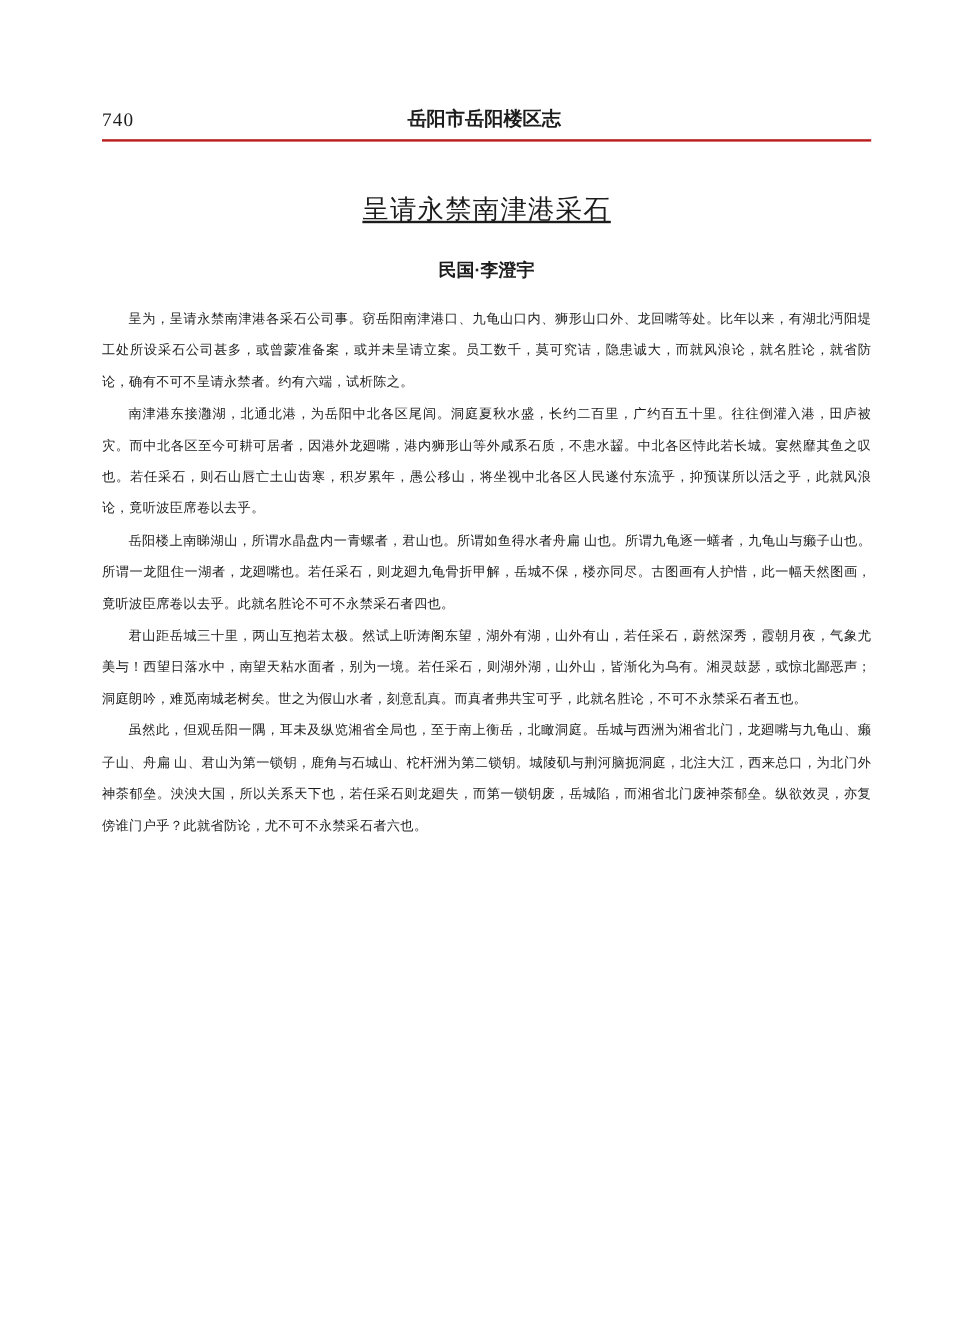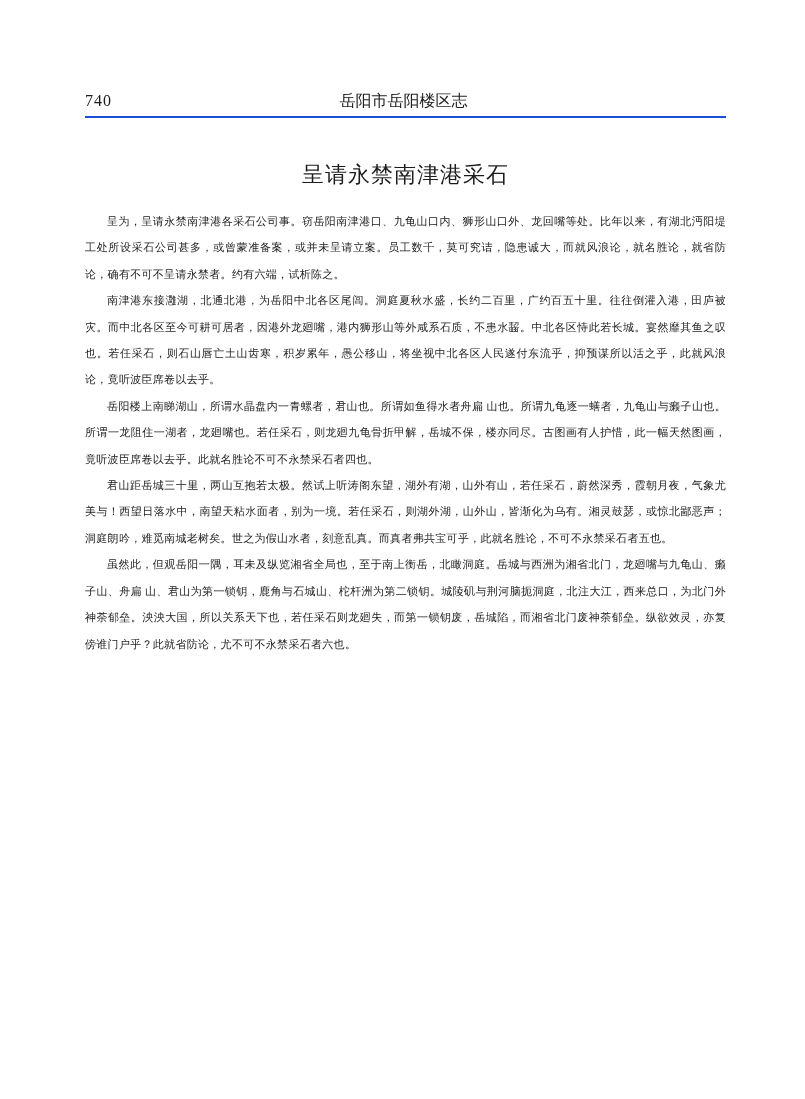--- a/index.html
+++ b/index.html
@@ -17,50 +17,51 @@
     font-family: "Liberation Serif", "DejaVu Serif", serif;
   }
   .content {
     position: absolute;
     left: 85px;
     top: 0;
     width: 641px;
   }
   .running-head {
     display: flex;
-    align-items: center;
+    align-items: flex-end;
     justify-content: space-between;
     padding-top: 92px;
-    border-bottom: 2px solid #1d4ed8;
+    border-bottom: 2px solid #b91c1c;
     padding-bottom: 6px;
   }
   .page-number {
     font-size: 16px;
     letter-spacing: 1px;
     font-family: "Liberation Serif", "DejaVu Serif", serif;
   }
   .book-title {
     position: absolute;
     left: 0;
     right: 4px;
     text-align: center;
     font-size: 16px;
-    font-weight: normal;
+    font-weight: bold;
     font-family: "Liberation Sans", "DejaVu Sans", sans-serif;
   }
   .head-spacer {
     width: 40px;
   }
   .article-title {
     margin: 42px 0 0 0;
     text-align: center;
     font-size: 22px;
     font-weight: normal;
     letter-spacing: 1px;
     font-family: "Liberation Serif", "DejaVu Serif", serif;
+    text-decoration: underline;
   }
   .article-author {
     margin: 26px 0 0 0;
     text-align: center;
     font-size: 15px;
     font-weight: bold;
     font-family: "Liberation Sans", "DejaVu Sans", sans-serif;
   }
   .body-text {
     margin-top: 18px;
@@ -82,20 +83,21 @@
   <div class="content">
 
     <div class="running-head">
       <span class="page-number">740</span>
       <span class="book-title">岳阳市岳阳楼区志</span>
       <span class="head-spacer"></span>
     </div>
 
     <h1 class="article-title">呈请永禁南津港采石</h1>
 
+    <div class="article-author">民国·李澄宇</div>
 
     <div class="body-text">
       <p>呈为，呈请永禁南津港各采石公司事。窃岳阳南津港口、九龟山口内、狮形山口外、龙回嘴等处。比年以来，有湖北沔阳堤工处所设采石公司甚多，或曾蒙准备案，或并未呈请立案。员工数千，莫可究诘，隐患诚大，而就风浪论，就名胜论，就省防论，确有不可不呈请永禁者。约有六端，试析陈之。</p>
       <p>南津港东接灉湖，北通北港，为岳阳中北各区尾闾。洞庭夏秋水盛，长约二百里，广约百五十里。往往倒灌入港，田庐被灾。而中北各区至今可耕可居者，因港外龙廻嘴，港内狮形山等外咸系石质，不患水齧。中北各区恃此若长城。宴然靡其鱼之叹也。若任采石，则石山唇亡土山齿寒，积岁累年，愚公移山，将坐视中北各区人民遂付东流乎，抑预谋所以活之乎，此就风浪论，竟听波臣席卷以去乎。</p>
       <p>岳阳楼上南睇湖山，所谓水晶盘内一青螺者，君山也。所谓如鱼得水者舟扁 山也。所谓九龟逐一蟮者，九龟山与癞子山也。所谓一龙阻住一湖者，龙廻嘴也。若任采石，则龙廻九龟骨折甲解，岳城不保，楼亦同尽。古图画有人护惜，此一幅天然图画，竟听波臣席卷以去乎。此就名胜论不可不永禁采石者四也。</p>
       <p>君山距岳城三十里，两山互抱若太极。然试上听涛阁东望，湖外有湖，山外有山，若任采石，蔚然深秀，霞朝月夜，气象尤美与！西望日落水中，南望天粘水面者，别为一境。若任采石，则湖外湖，山外山，皆渐化为乌有。湘灵鼓瑟，或惊北鄙恶声；洞庭朗吟，难觅南城老树矣。世之为假山水者，刻意乱真。而真者弗共宝可乎，此就名胜论，不可不永禁采石者五也。</p>
       <p>虽然此，但观岳阳一隅，耳未及纵览湘省全局也，至于南上衡岳，北瞰洞庭。岳城与西洲为湘省北门，龙廻嘴与九龟山、癞子山、舟扁 山、君山为第一锁钥，鹿角与石城山、柁杆洲为第二锁钥。城陵矶与荆河脑扼洞庭，北注大江，西来总口，为北门外神荼郁垒。泱泱大国，所以关系天下也，若任采石则龙廻失，而第一锁钥废，岳城陷，而湘省北门废神荼郁垒。纵欲效灵，亦复傍谁门户乎？此就省防论，尤不可不永禁采石者六也。</p>
 
     </div>
 

